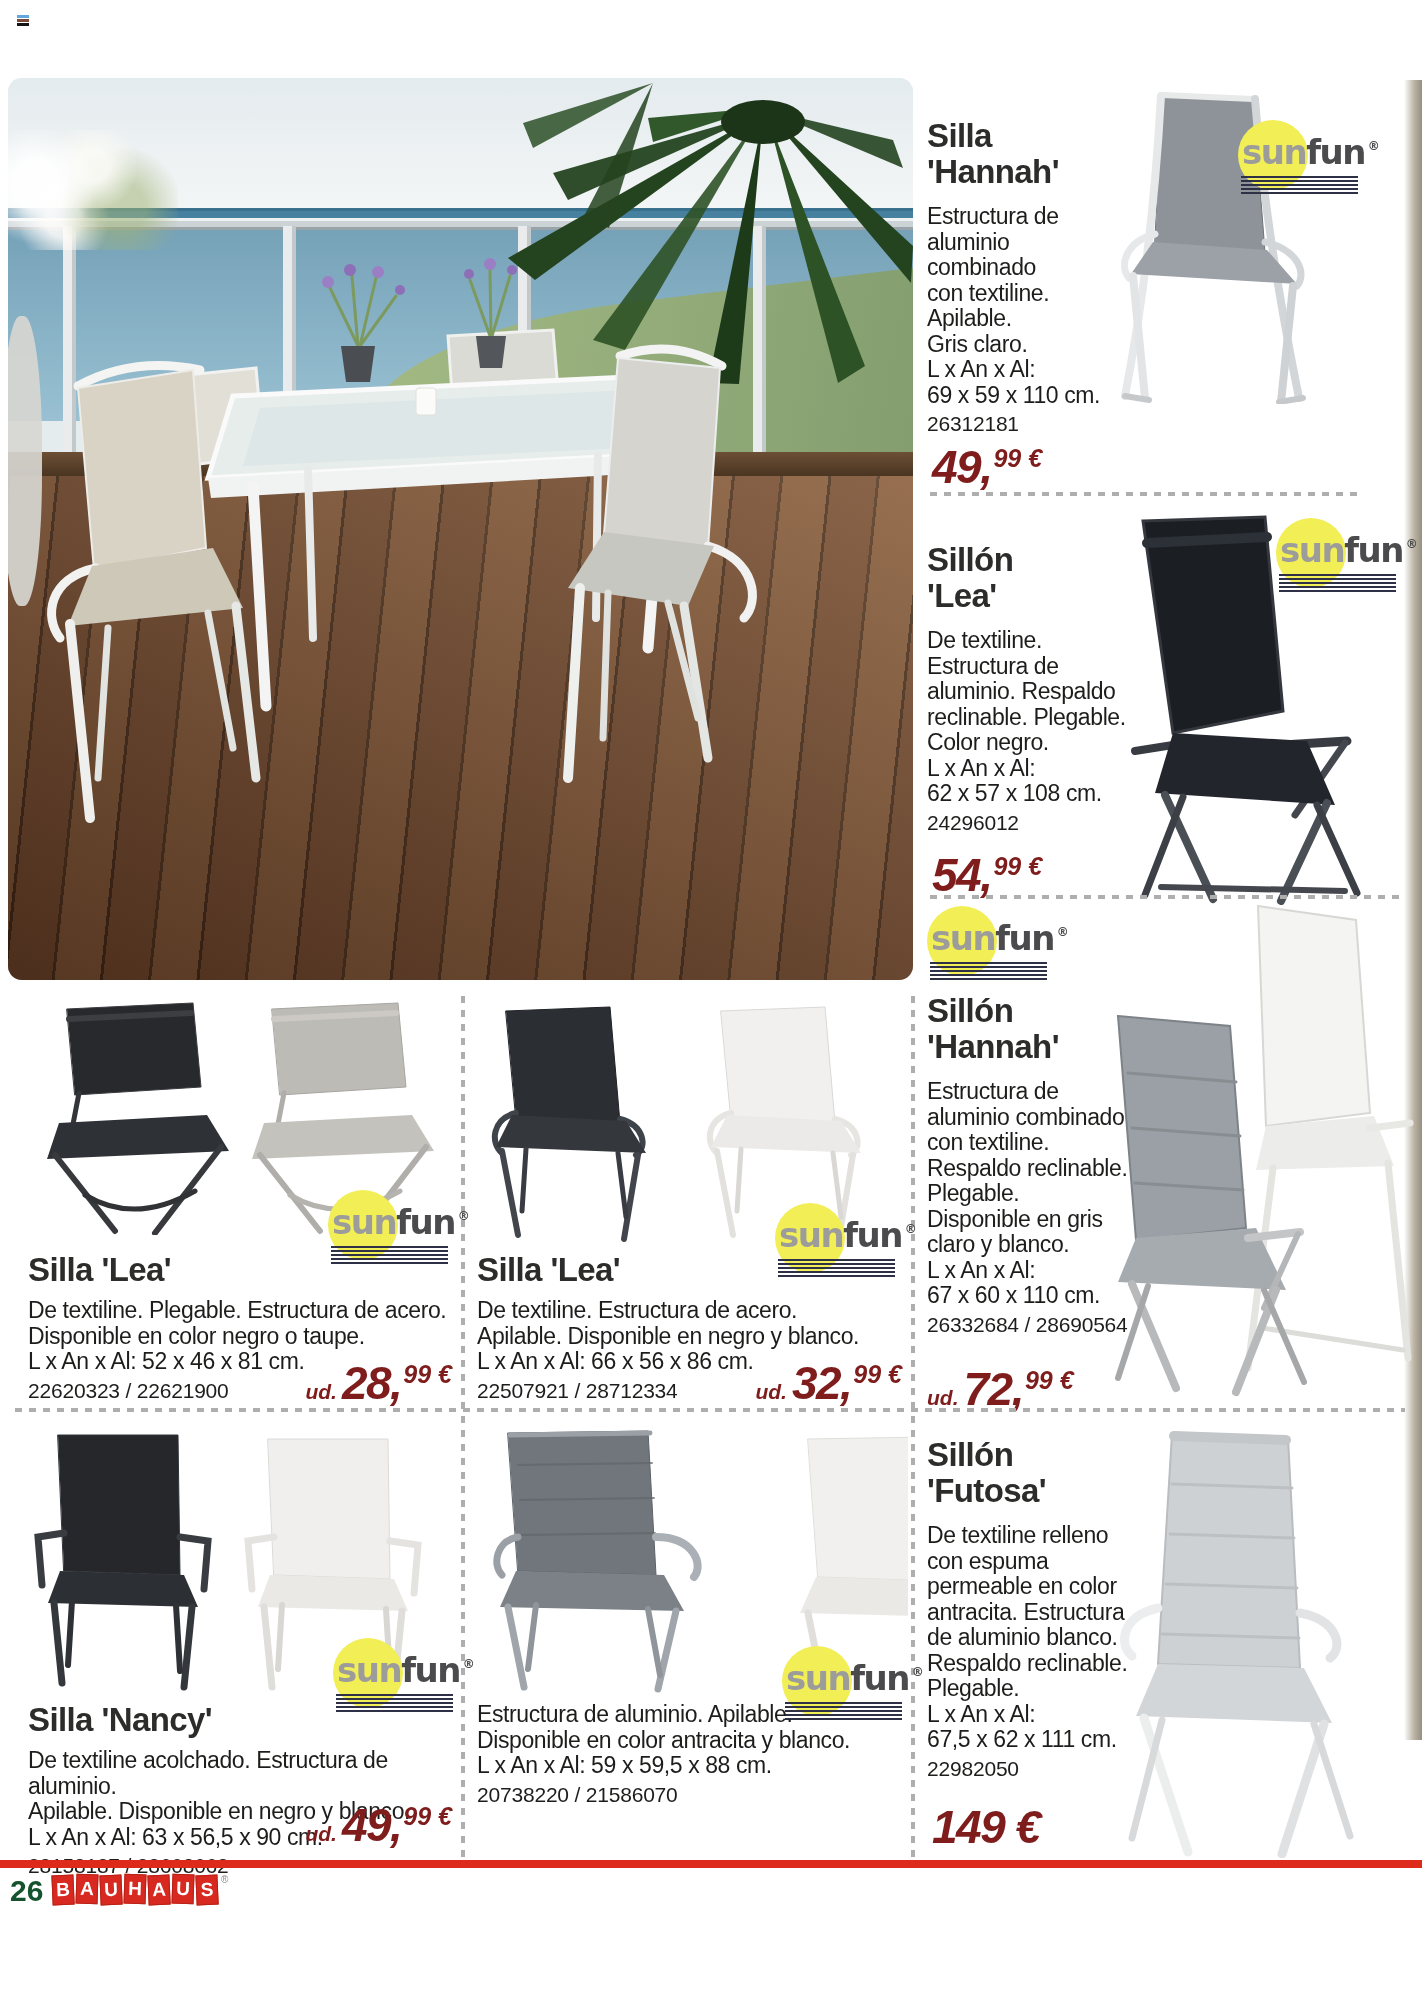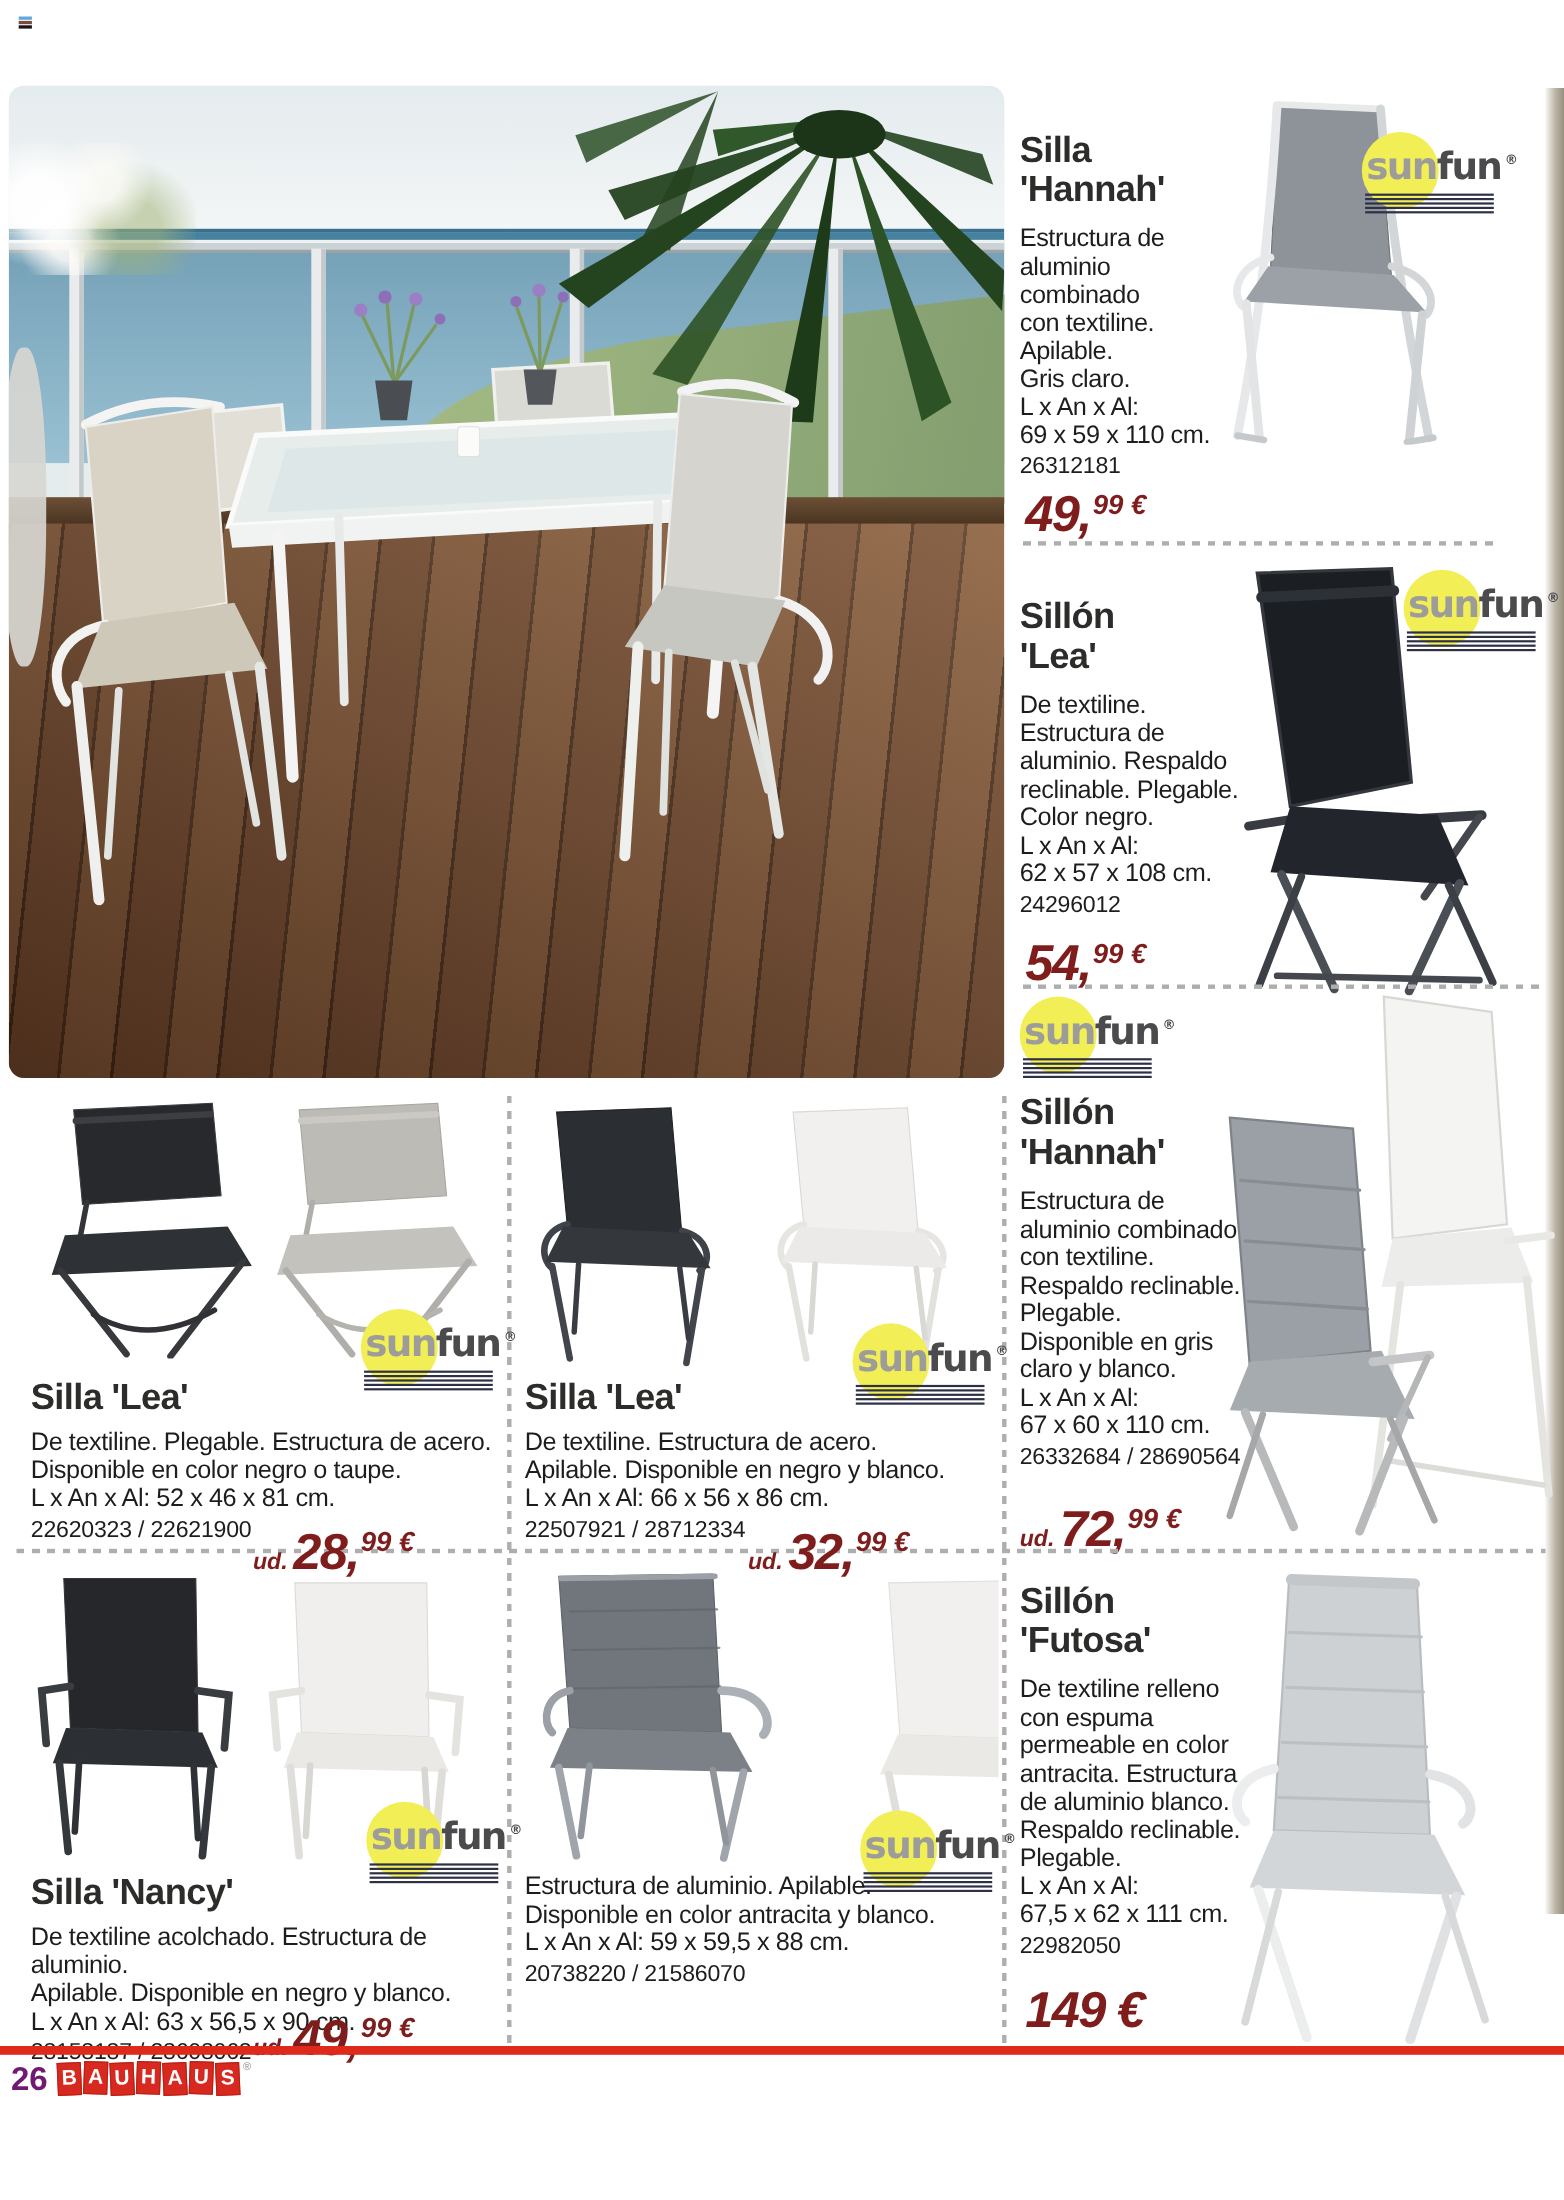--- a/index.html
+++ b/index.html
@@ -8,21 +8,21 @@
   
   .pcol{position:absolute;}
   .t{font-size:33px;font-weight:700;line-height:36px;letter-spacing:-0.6px;color:#2c2c2b;
      white-space:pre-line;margin:0 0 14px 0;}
   .d{font-size:23px;line-height:25.5px;letter-spacing:-0.4px;white-space:pre-line;margin:0;}
   .art{font-size:21px;letter-spacing:-0.2px;margin-top:4px;}
   .price{position:absolute;color:#7f1d1d;font-weight:700;font-style:italic;white-space:nowrap;}
   .price .unit{font-size:21px;margin-right:5px;}
   .price .big{font-size:46px;letter-spacing:-1.5px;}
   .price .sup{font-size:25px;position:relative;top:-16px;margin-left:2px;}
-  .price.ralign{margin-top:27px;}
+  .price.ralign{text-align:right;}
   
   .hdash{position:absolute;height:4px;
          background:repeating-linear-gradient(to right,#aeaeae 0 7px,transparent 7px 14px);}
   .vdash{position:absolute;width:4px;
          background:repeating-linear-gradient(to bottom,#aeaeae 0 7px,transparent 7px 14px);}
   
   .sunfun{position:absolute;width:124px;height:80px;}
   .sf-circle{position:absolute;left:0;top:0;width:70px;height:70px;border-radius:50%;background:#f2ee55;}
   .sf-text{position:absolute;left:4px;top:12px;font-weight:700;font-size:34px;letter-spacing:-1.5px;
            font-family:"DejaVu Sans",sans-serif;}
@@ -58,21 +58,21 @@
       background:
         radial-gradient(circle at 25% 45%,rgba(255,255,255,.95) 0 14%,transparent 38%),
         radial-gradient(circle at 55% 30%,rgba(250,250,245,.9) 0 12%,transparent 34%),
         radial-gradient(circle at 70% 65%,rgba(160,180,120,.55) 0 16%,transparent 40%),
         radial-gradient(circle at 40% 75%,rgba(255,252,248,.85) 0 12%,transparent 32%);}
   .ph-svg{position:absolute;left:0;top:0;}
   
   .pimg{position:absolute;}
   
   .redrule{position:absolute;left:0;top:1860px;width:1422px;height:8px;background:#dd2a1b;}
-  .pagenum{position:absolute;left:10px;top:1874px;font-size:30px;font-weight:700;color:#701a75;}
+  .pagenum{position:absolute;left:10px;top:1874px;font-size:30px;font-weight:700;color:#14532d;}
   .bauhaus{position:absolute;left:52px;top:1874px;display:flex;gap:2px;align-items:flex-start;}
   .bh-tile{width:20px;height:28px;background:#d7291f;color:#fff;font-weight:700;font-size:19px;
            display:flex;align-items:center;justify-content:center;border:1px solid #b82017;}
   .bh-tile:nth-child(odd){transform:rotate(-2.5deg) translateY(1px);}
   .bh-tile:nth-child(even){transform:rotate(2deg);}
   .bh-reg{font-size:10px;color:#888;margin-left:1px;}
   
   .mini-icon{position:absolute;left:17px;top:15px;width:12px;height:11px;}
   .mini-icon i{display:block;height:3px;margin-bottom:1px;}
   .edge{position:absolute;left:1404px;top:80px;width:18px;height:1660px;

